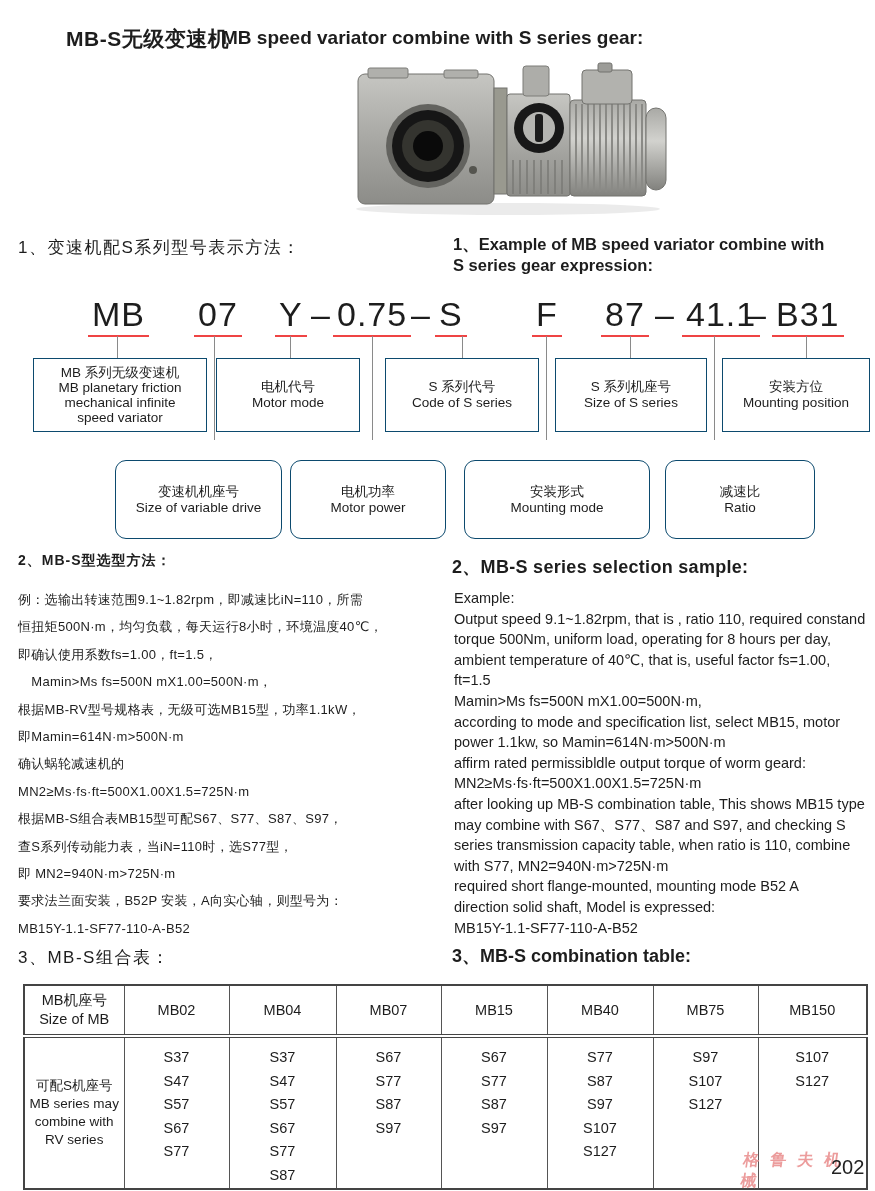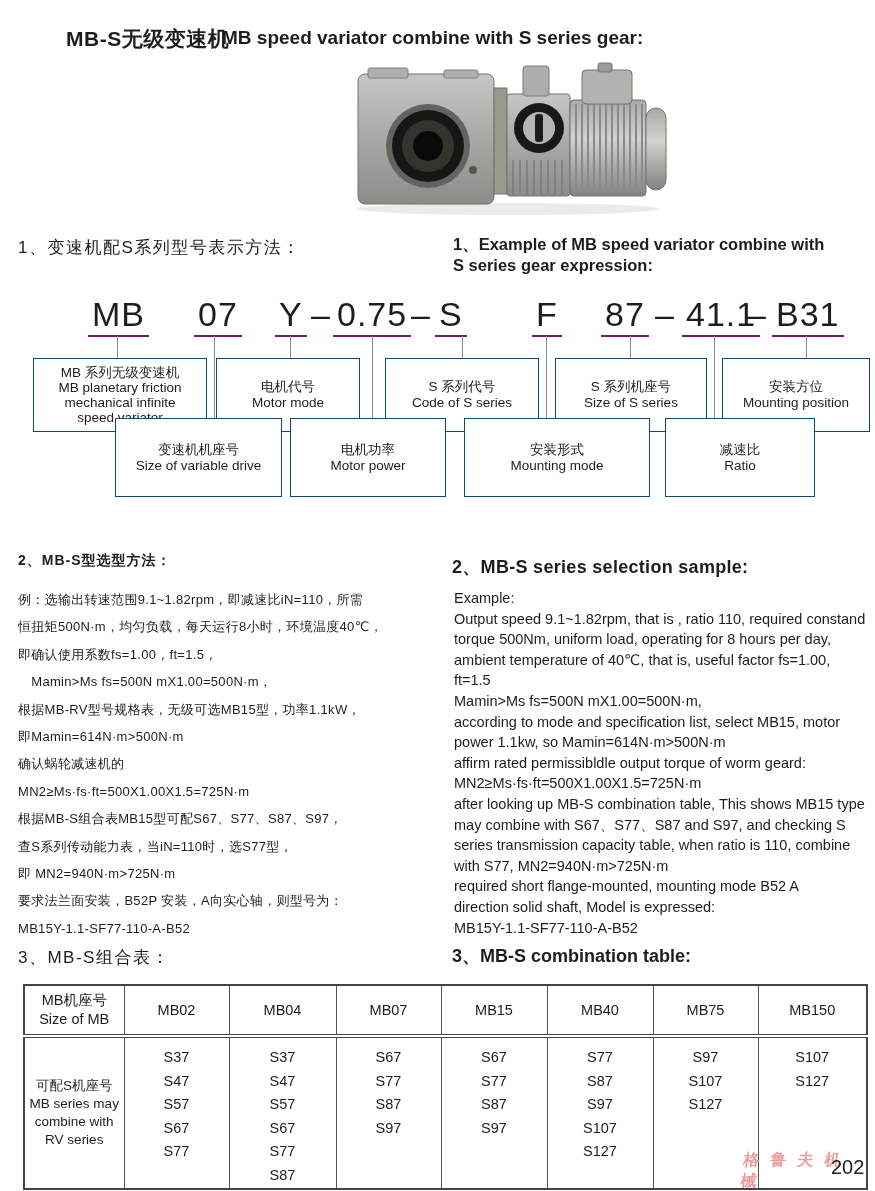--- a/index.html
+++ b/index.html
@@ -18,33 +18,33 @@
   
   .photo { position:absolute; left:348px; top:58px; width:322px; height:160px; }
 
   
   .sec1-cn { position:absolute; left:18px; top:236px; font-size:17px; letter-spacing:1.5px; }
   .sec1-en { position:absolute; left:453px; top:234px; width:414px; font-size:16.5px; font-weight:bold; line-height:21px; }
 
   
   .model-part {
     position:absolute; top:296px; font-size:34px; letter-spacing:1px;
-    padding:0 4px 3px; border-bottom:2px solid #701a75; line-height:36px;
+    padding:0 4px 3px; border-bottom:2px solid #ef4444; line-height:36px;
   }
   .model-dash { position:absolute; top:296px; font-size:34px; line-height:36px; }
   .vline { position:absolute; width:1px; background:#8a8a8a; }
   .vshort { top:336px; height:22px; }
   .vlong  { top:336px; height:104px; }
   .lbox {
     position:absolute; border:1px solid #0c4a6e; background:#fff;
     display:flex; align-items:center; justify-content:center; text-align:center;
     font-size:13.5px; line-height:16px;
   }
   .lbox-top { top:358px; height:72px; }
-  .lbox-bot { top:418px; height:77px; }
+  .lbox-bot { top:460px; height:77px;border-radius:11px; }
 
   
   .sec2-cn-h { position:absolute; left:18px; top:552px; font-size:14px; font-weight:bold; letter-spacing:1px; }
   .sec2-en-h { position:absolute; left:452px; top:555px; font-size:18px; font-weight:bold; letter-spacing:.3px; }
   .cn-text { position:absolute; left:18px; top:586px; width:420px; font-size:13px; line-height:27.4px; letter-spacing:.3px; }
   .en-text { position:absolute; left:454px; top:588px; width:415px; font-size:14.5px; line-height:20.6px; }
 
   
   .sec3-cn-h { position:absolute; left:18px; top:946px; font-size:17px; letter-spacing:1.5px; }
   .sec3-en-h { position:absolute; left:452px; top:944px; font-size:18px; font-weight:bold; }

